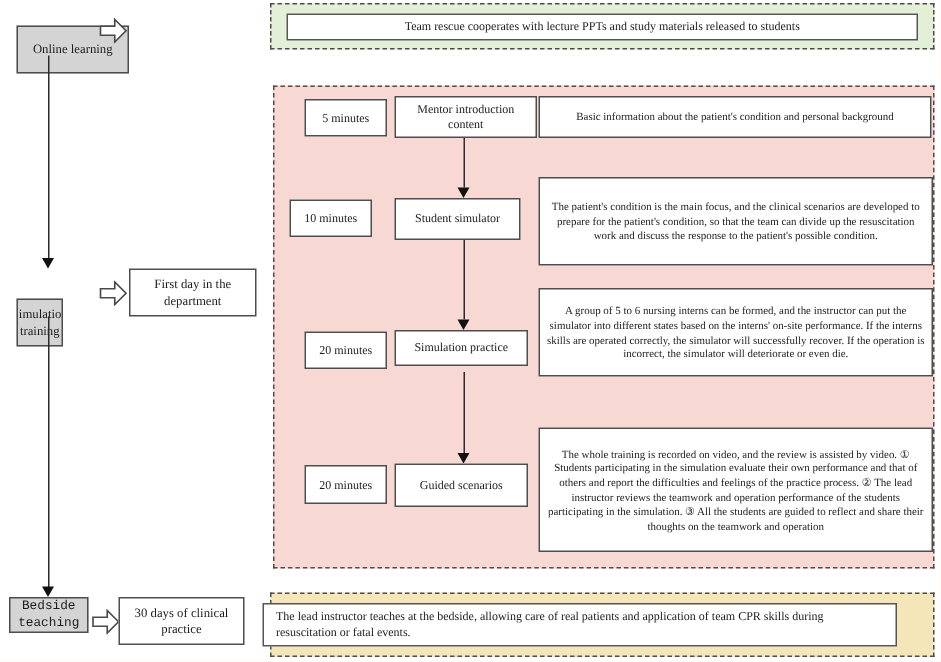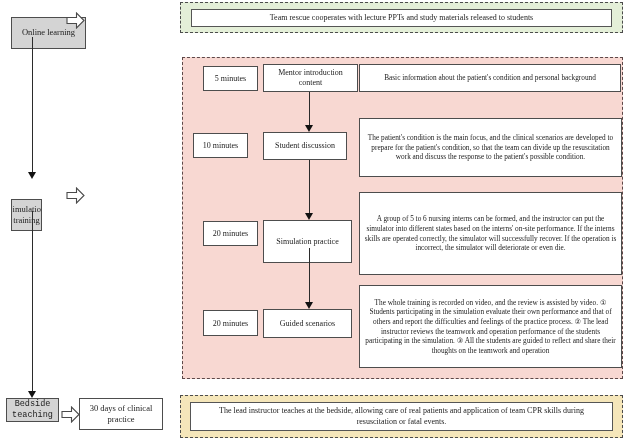--- a/index.html
+++ b/index.html
@@ -46,21 +46,20 @@
   .section-pink   { background: #f8d8d2; border-color: #5d4848; }
   .section-yellow { background: #f5e6ba; }
 
   .banner-box {
     position: absolute;
     background: #ffffff;
     border: 1.5px solid #555555;
     display: flex;
     align-items: center;
     justify-content: center;
-    text-align: center;
     font-size: 8px;
     line-height: 1.35;
     padding: 1px 8px;
   }
 
   .time-box { font-size: 8px; }
   .activity-box { font-size: 8px; line-height: 1.25; padding: 1px 2px; }
   .desc-box {
     font-size: 7.3px;
     line-height: 1.32;
@@ -102,20 +101,23 @@
   <div class="arrowhead-down" style="left:28px; top:172px;"></div>
 
   <div class="box stage-box" style="left:11px; top:179px; width:31px; height:32px;margin-top:20px;">
     <span>Simulation training</span>
   </div>
 
   <svg class="flow-arrow" style="left:66px; top:187px;" width="19" height="17" viewBox="0 0 19 17">
     <polygon points="1,5.5 10.5,5.5 10.5,1 18,8.5 10.5,16 10.5,11.5 1,11.5" fill="#ffffff" stroke="#4a4a4a" stroke-width="1.1"></polygon>
   </svg>
 
+  <div class="box timing-box" style="left:86px; top:179px; width:85px; height:32px;">
+    <span>First day in the department</span>
+  </div>
 
   <div class="vline" style="left:32px; top:211px; height:181px;"></div>
   <div class="arrowhead-down" style="left:28px; top:391px;"></div>
 
   <div class="box stage-box" style="left:6px; top:398px; width:53px; height:24px;font-family:Liberation Mono, monospace;">
     <span>Bedside teaching</span>
   </div>
 
   <svg class="flow-arrow" style="left:61px; top:406px;" width="19" height="17" viewBox="0 0 19 17">
     <polygon points="1,5.5 10.5,5.5 10.5,1 18,8.5 10.5,16 10.5,11.5 1,11.5" fill="#ffffff" stroke="#4a4a4a" stroke-width="1.1"></polygon>
@@ -142,50 +144,50 @@
     <span>Basic information about the patient's condition and personal background</span>
   </div>
 
   <div class="vline" style="left:309px; top:92px; height:33px;"></div>
   <div class="arrowhead-down" style="left:305px; top:125px;"></div>
 
   <div class="box time-box" style="left:193px; top:133px; width:55px; height:25px;">
     <span>10 minutes</span>
   </div>
   <div class="box activity-box" style="left:263px; top:132px; width:84px; height:28px;">
-    <span>Student discussion</span>
+    <span>Student simulator</span>
   </div>
   <div class="box desc-box" style="left:359px; top:118px; width:263px; height:59px;">
     <span>The patient's condition is the main focus, and the clinical scenarios are developed to prepare for the patient's condition, so that the team can divide up the resuscitation work and discuss the response to the patient's possible condition.</span>
   </div>
 
   <div class="vline" style="left:309px; top:160px; height:53px;"></div>
   <div class="arrowhead-down" style="left:305px; top:213px;"></div>
 
   <div class="box time-box" style="left:203px; top:221px; width:55px; height:25px;">
     <span>20 minutes</span>
   </div>
-  <div class="box activity-box" style="left:263px; top:220px; width:89px; height:43px;">
+  <div class="box activity-box" style="left:263px; top:220px; width:89px; height:24px;">
     <span>Simulation practice</span>
   </div>
-  <div class="box desc-box" style="left:359px; top:192px; width:263px; height:83px;font-family:Liberation Serif, serif;">
+  <div class="box desc-box" style="left:359px; top:192px; width:263px; height:59px;font-family:Liberation Serif, serif;">
     <span>A group of 5 to 6 nursing interns can be formed, and the instructor can put the simulator into different states based on the interns' on-site performance. If the interns skills are operated correctly, the simulator will successfully recover. If the operation is incorrect, the simulator will deteriorate or even die.</span>
   </div>
 
   <div class="vline" style="left:309px; top:248px; height:54px;"></div>
   <div class="arrowhead-down" style="left:305px; top:302px;"></div>
 
   <div class="box time-box" style="left:203px; top:310px; width:55px; height:26px;">
     <span>20 minutes</span>
   </div>
   <div class="box activity-box" style="left:263px; top:309px; width:89px; height:29px;">
     <span>Guided scenarios</span>
   </div>
   <div class="box desc-box" style="left:359px; top:285px; width:263px; height:83px;">
     <span>The whole training is recorded on video, and the review is assisted by video. ① Students participating in the simulation evaluate their own performance and that of others and report the difficulties and feelings of the practice process. ② The lead instructor reviews the teamwork and operation performance of the students participating in the simulation. ③ All the students are guided to reflect and share their thoughts on the teamwork and operation</span>
   </div>
 
   <div class="section section-yellow" style="left:180px; top:395px; width:443px; height:43px;"></div>
-  <div class="banner-box" style="left:190px; top:402px; width:423px; height:29px;">
+  <div class="banner-box" style="left:175px; top:402px; width:423px; height:29px;">
     <span>The lead instructor teaches at the bedside, allowing care of real patients and application of team CPR skills during resuscitation or fatal events.</span>
   </div>
 
 </div>
 
 </body></html>

